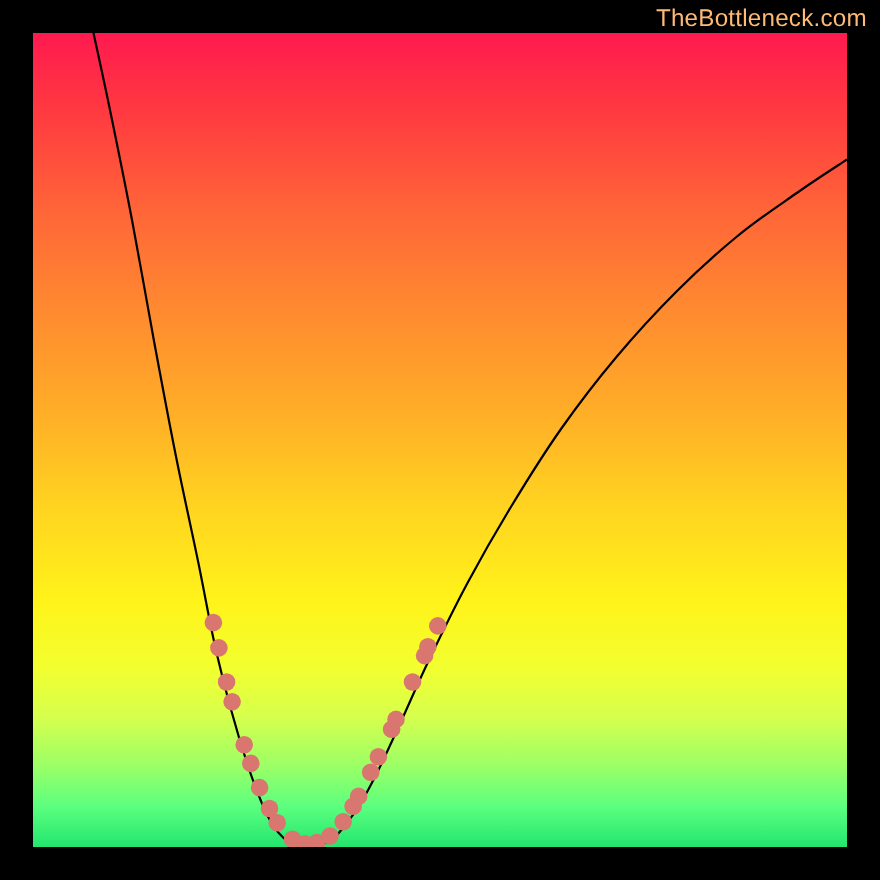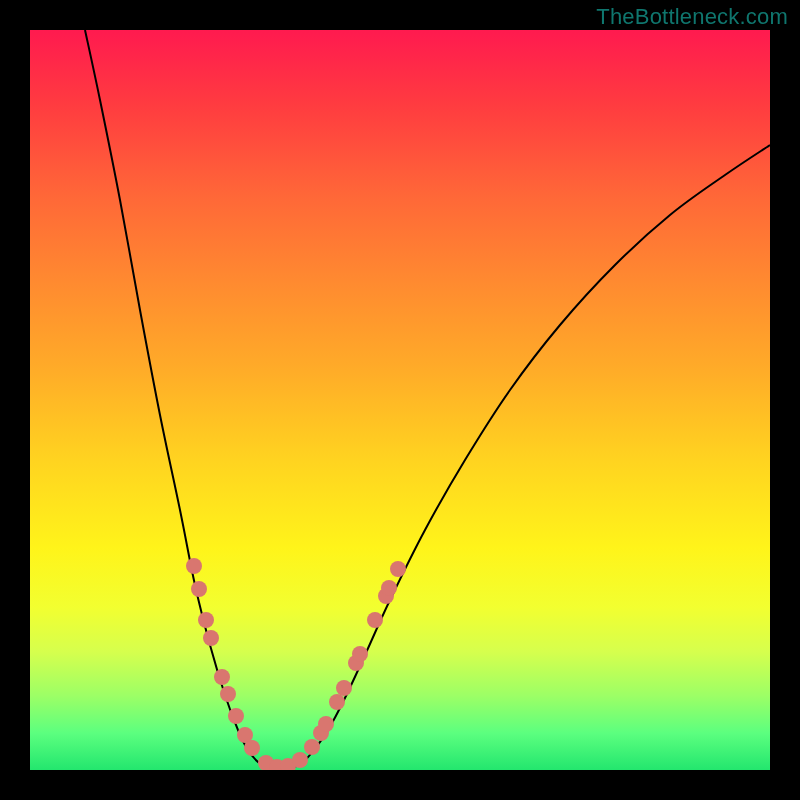--- a/index.html
+++ b/index.html
@@ -38,21 +38,21 @@
       #5cff7f 95%,
       #23e66e 100%
     );
   }
   .watermark {
     position: absolute;
     top: 4px;
     right: 12px;
     font-size: 22px;
     font-weight: 500;
-    color: #0f766e;
+    color: #fdba74;
     letter-spacing: 0.2px;
     font-family: Arial, Helvetica, sans-serif;
   }
   svg {
     position: absolute;
     left: 0;
     top: 0;
   }
 </style>
 </head>

